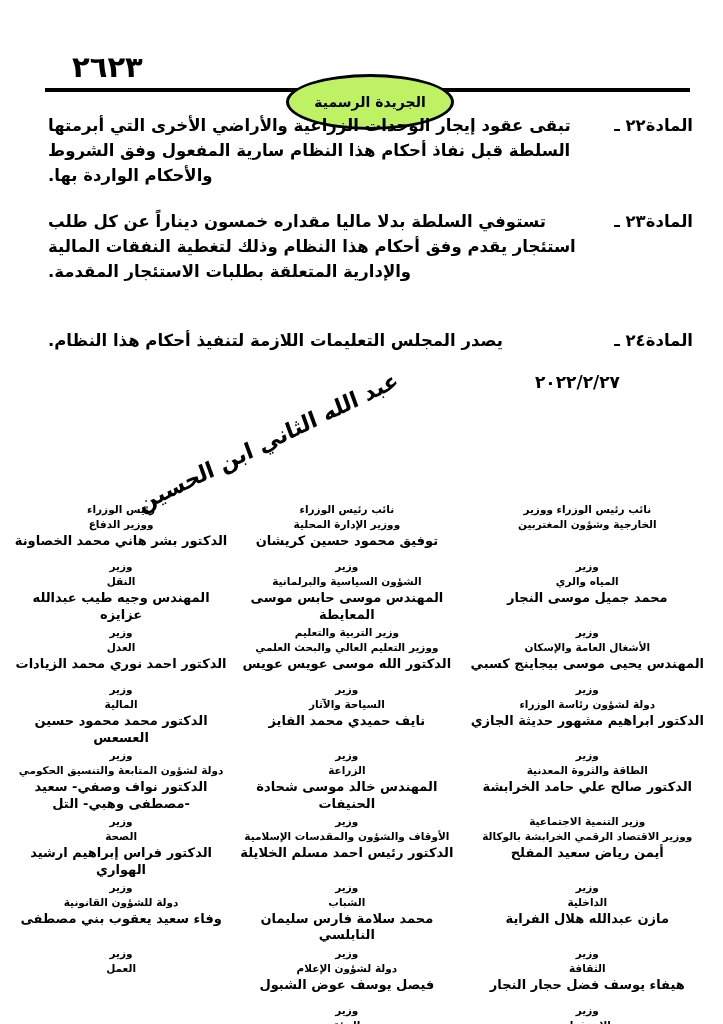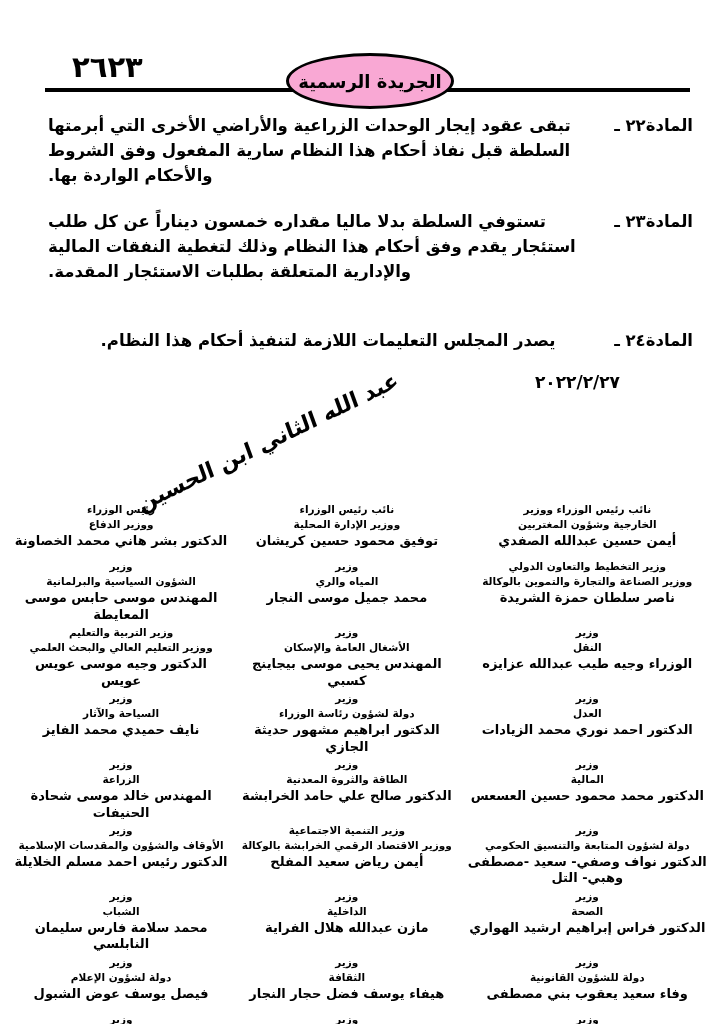--- a/index.html
+++ b/index.html
@@ -15,38 +15,38 @@
   
   .page-number{
     position:absolute;top:50px;left:72px;
     font-size:29px;font-weight:bold;letter-spacing:2px;
   }
   .header-rule{
     position:absolute;top:88px;left:45px;width:645px;height:4px;
     background:#000;
   }
   .gazette-badge{
-    position:absolute;top:53px;left:286px;width:162px;height:50px;
-    background:#f9a8d4;border:3px solid #000;border-radius:50%;
+    position:absolute;top:74px;left:286px;width:162px;height:50px;
+    background:#bef264;border:3px solid #000;border-radius:50%;
     display:flex;align-items:center;justify-content:center;
-    font-size:18px;font-weight:bold;
+    font-size:14px;font-weight:bold;
   }
   
   .articles{
     position:absolute;top:114px;right:30px;left:48px;
     direction:rtl;
   }
   .article{
     display:flex;align-items:flex-start;
     font-weight:bold;font-size:16.5px;line-height:1.5;
     margin-bottom:22px;
   }
   .article-label{white-space:nowrap;margin-left:6px;text-align:right;}
   .article-text{flex:1;text-align:left;}
-  .article.single .article-text{text-align:center;}
+  .article.single .article-text{text-align:left;}
   .article-23{margin-bottom:44px;}
   .pub-date{
     position:absolute;top:372px;left:0;width:620px;
     text-align:right;direction:ltr;
     font-size:17px;font-weight:bold;letter-spacing:1px;
   }
   
   .royal-signature{
     position:absolute;top:445px;left:128px;width:215px;
     text-align:center;
@@ -104,61 +104,55 @@
   </div>
 
   <div class="pub-date">٢٠٢٢/٢/٢٧</div>
 
   <div class="royal-signature">عبد الله الثاني ابن الحسين</div>
 
   <div class="ministers-grid">
       <div class="m-cell">
         <div class="m-title">نائب رئيس الوزراء ووزير
 الخارجية وشؤون المغتربين</div>
-        <div class="m-name">أيمن حسين عبدالله الصفدي</div>
       </div>
       <div class="m-cell">
         <div class="m-title">نائب رئيس الوزراء
 ووزير الإدارة المحلية</div>
         <div class="m-name">توفيق محمود حسين كريشان</div>
       </div>
       <div class="m-cell">
         <div class="m-title">رئيس الوزراء
 ووزير الدفاع</div>
         <div class="m-name">الدكتور بشر هاني محمد الخصاونة</div>
       </div>
       <div class="m-cell">
-        <div class="m-title">وزير التخطيط والتعاون الدولي
-ووزير الصناعة والتجارة والتموين بالوكالة</div>
-        <div class="m-name">ناصر سلطان حمزة الشريدة</div>
-      </div>
-      <div class="m-cell">
         <div class="m-title">وزير
 المياه والري</div>
         <div class="m-name">محمد جميل موسى النجار</div>
       </div>
       <div class="m-cell">
         <div class="m-title">وزير
 الشؤون السياسية والبرلمانية</div>
         <div class="m-name">المهندس موسى حابس موسى المعايطة</div>
       </div>
       <div class="m-cell">
         <div class="m-title">وزير
 النقل</div>
-        <div class="m-name">الوزراء وجيه طيب عبدالله عزايزه</div>
+        <div class="m-name">المهندس وجيه طيب عبدالله عزايزه</div>
       </div>
       <div class="m-cell">
         <div class="m-title">وزير
 الأشغال العامة والإسكان</div>
         <div class="m-name">المهندس يحيى موسى بيجاينج كسبي</div>
       </div>
       <div class="m-cell">
         <div class="m-title">وزير التربية والتعليم
 ووزير التعليم العالي والبحث العلمي</div>
-        <div class="m-name">الدكتور وجيه موسى عويس عويس</div>
+        <div class="m-name">الدكتور الله موسى عويس عويس</div>
       </div>
       <div class="m-cell">
         <div class="m-title">وزير
 العدل</div>
         <div class="m-name">الدكتور احمد نوري محمد الزيادات</div>
       </div>
       <div class="m-cell">
         <div class="m-title">وزير
 دولة لشؤون رئاسة الوزراء</div>
         <div class="m-name">الدكتور ابراهيم مشهور حديثة الجازي</div>

